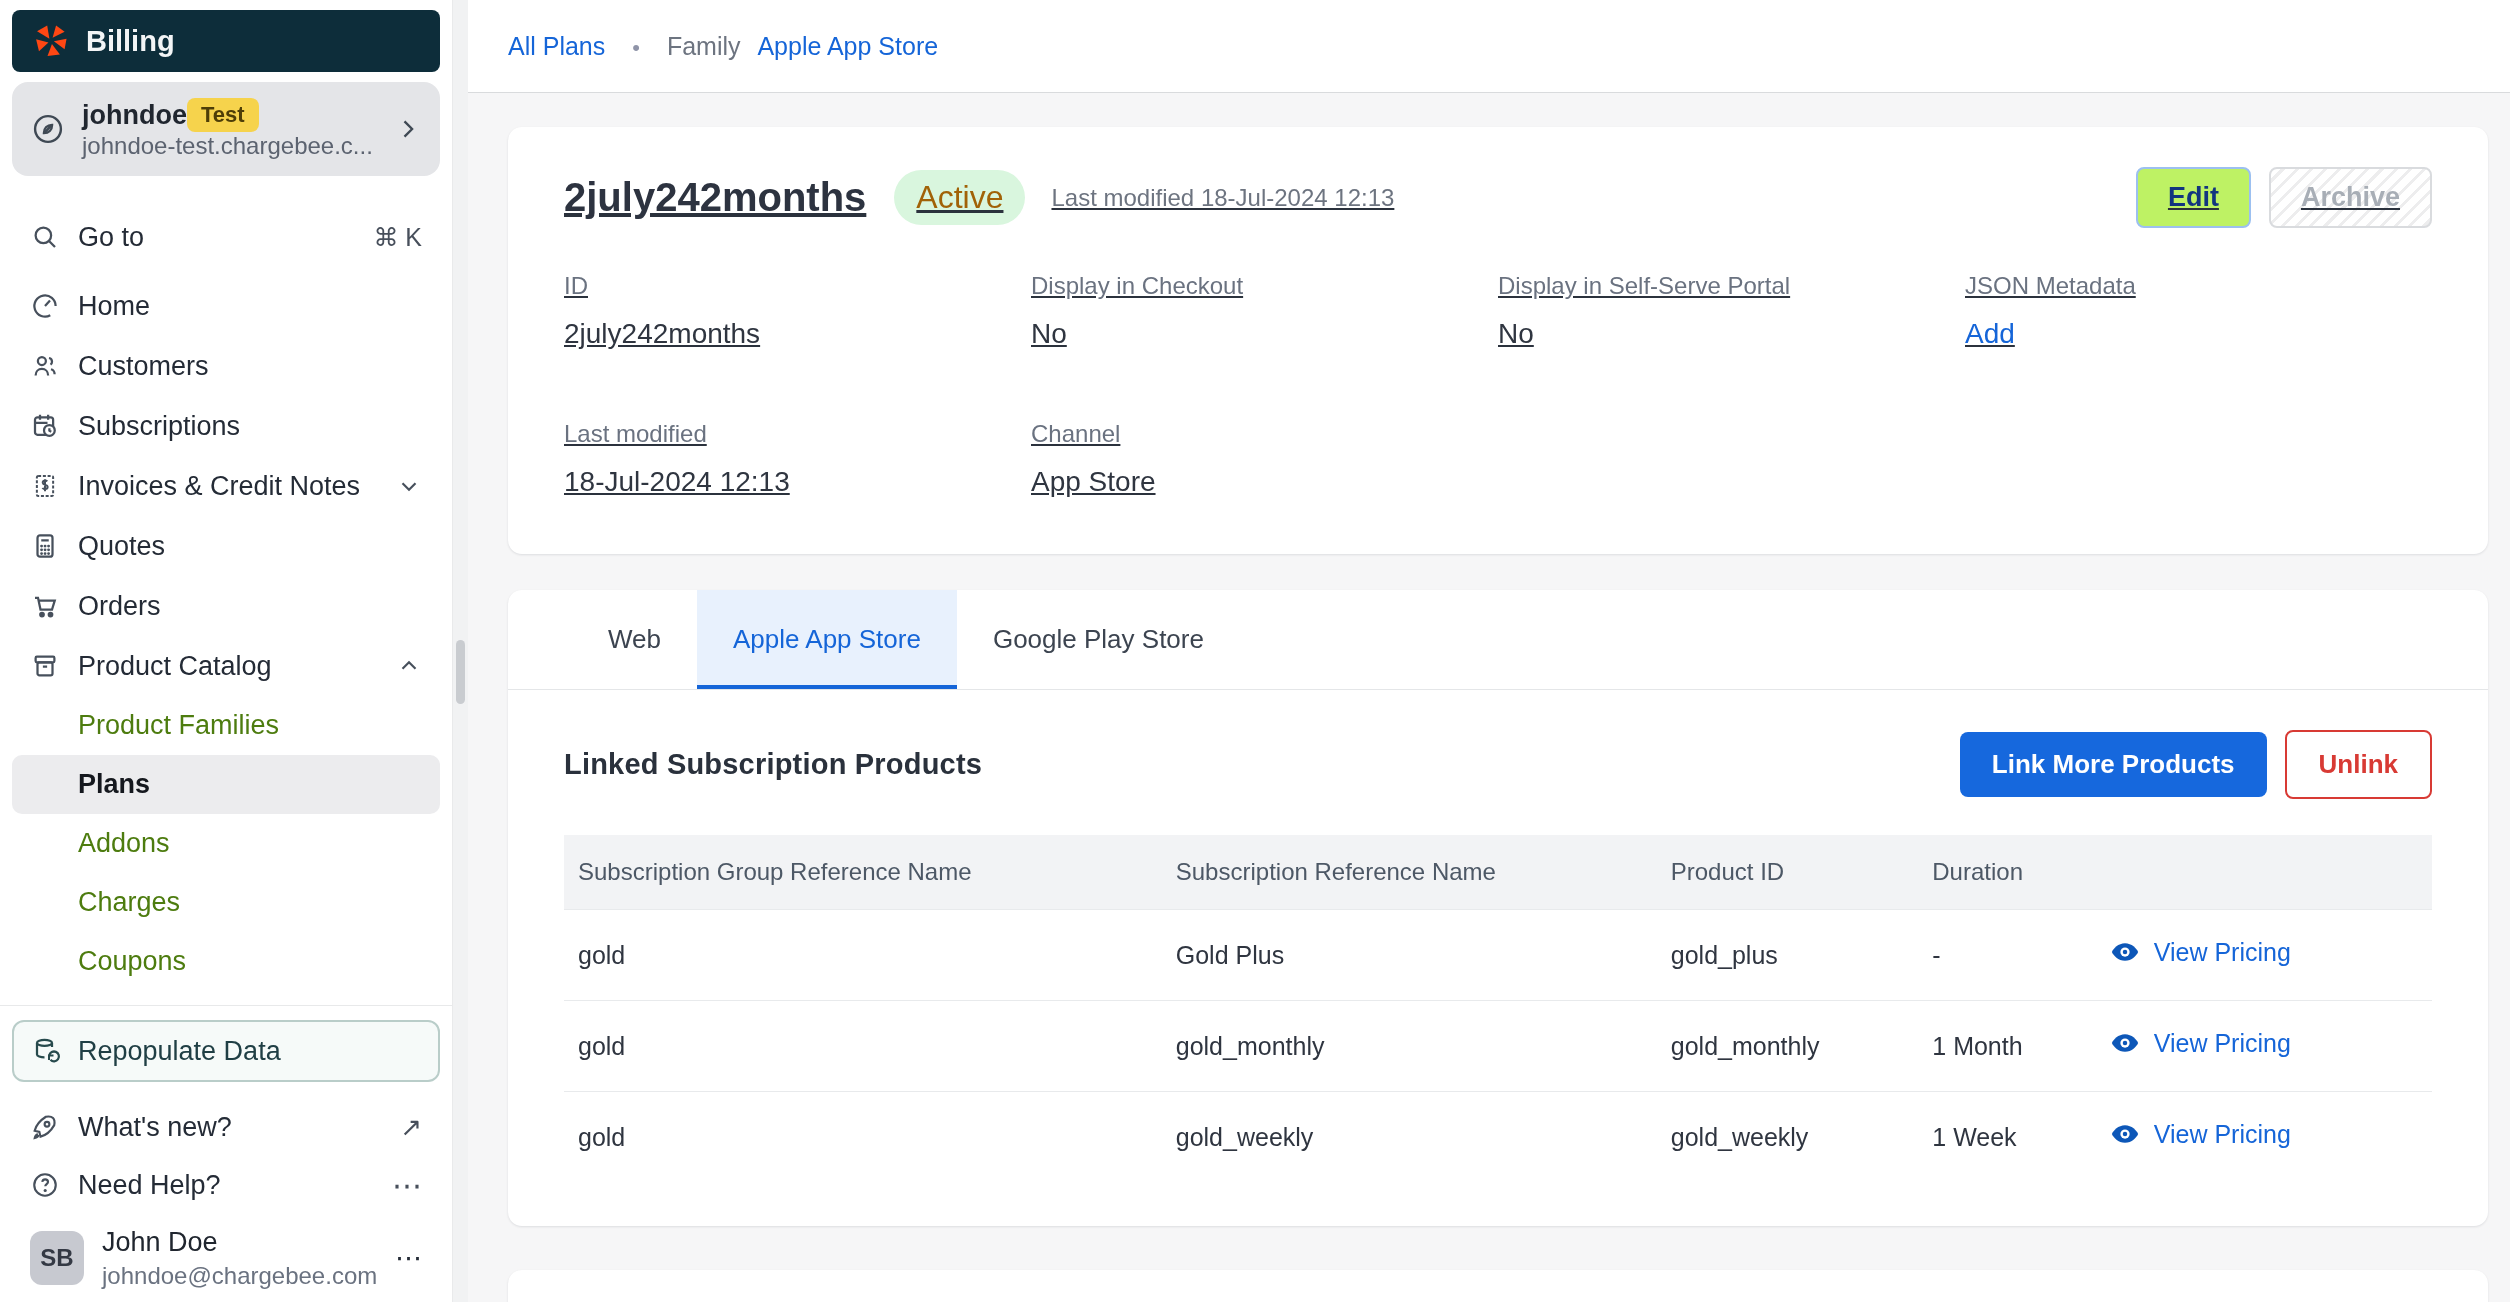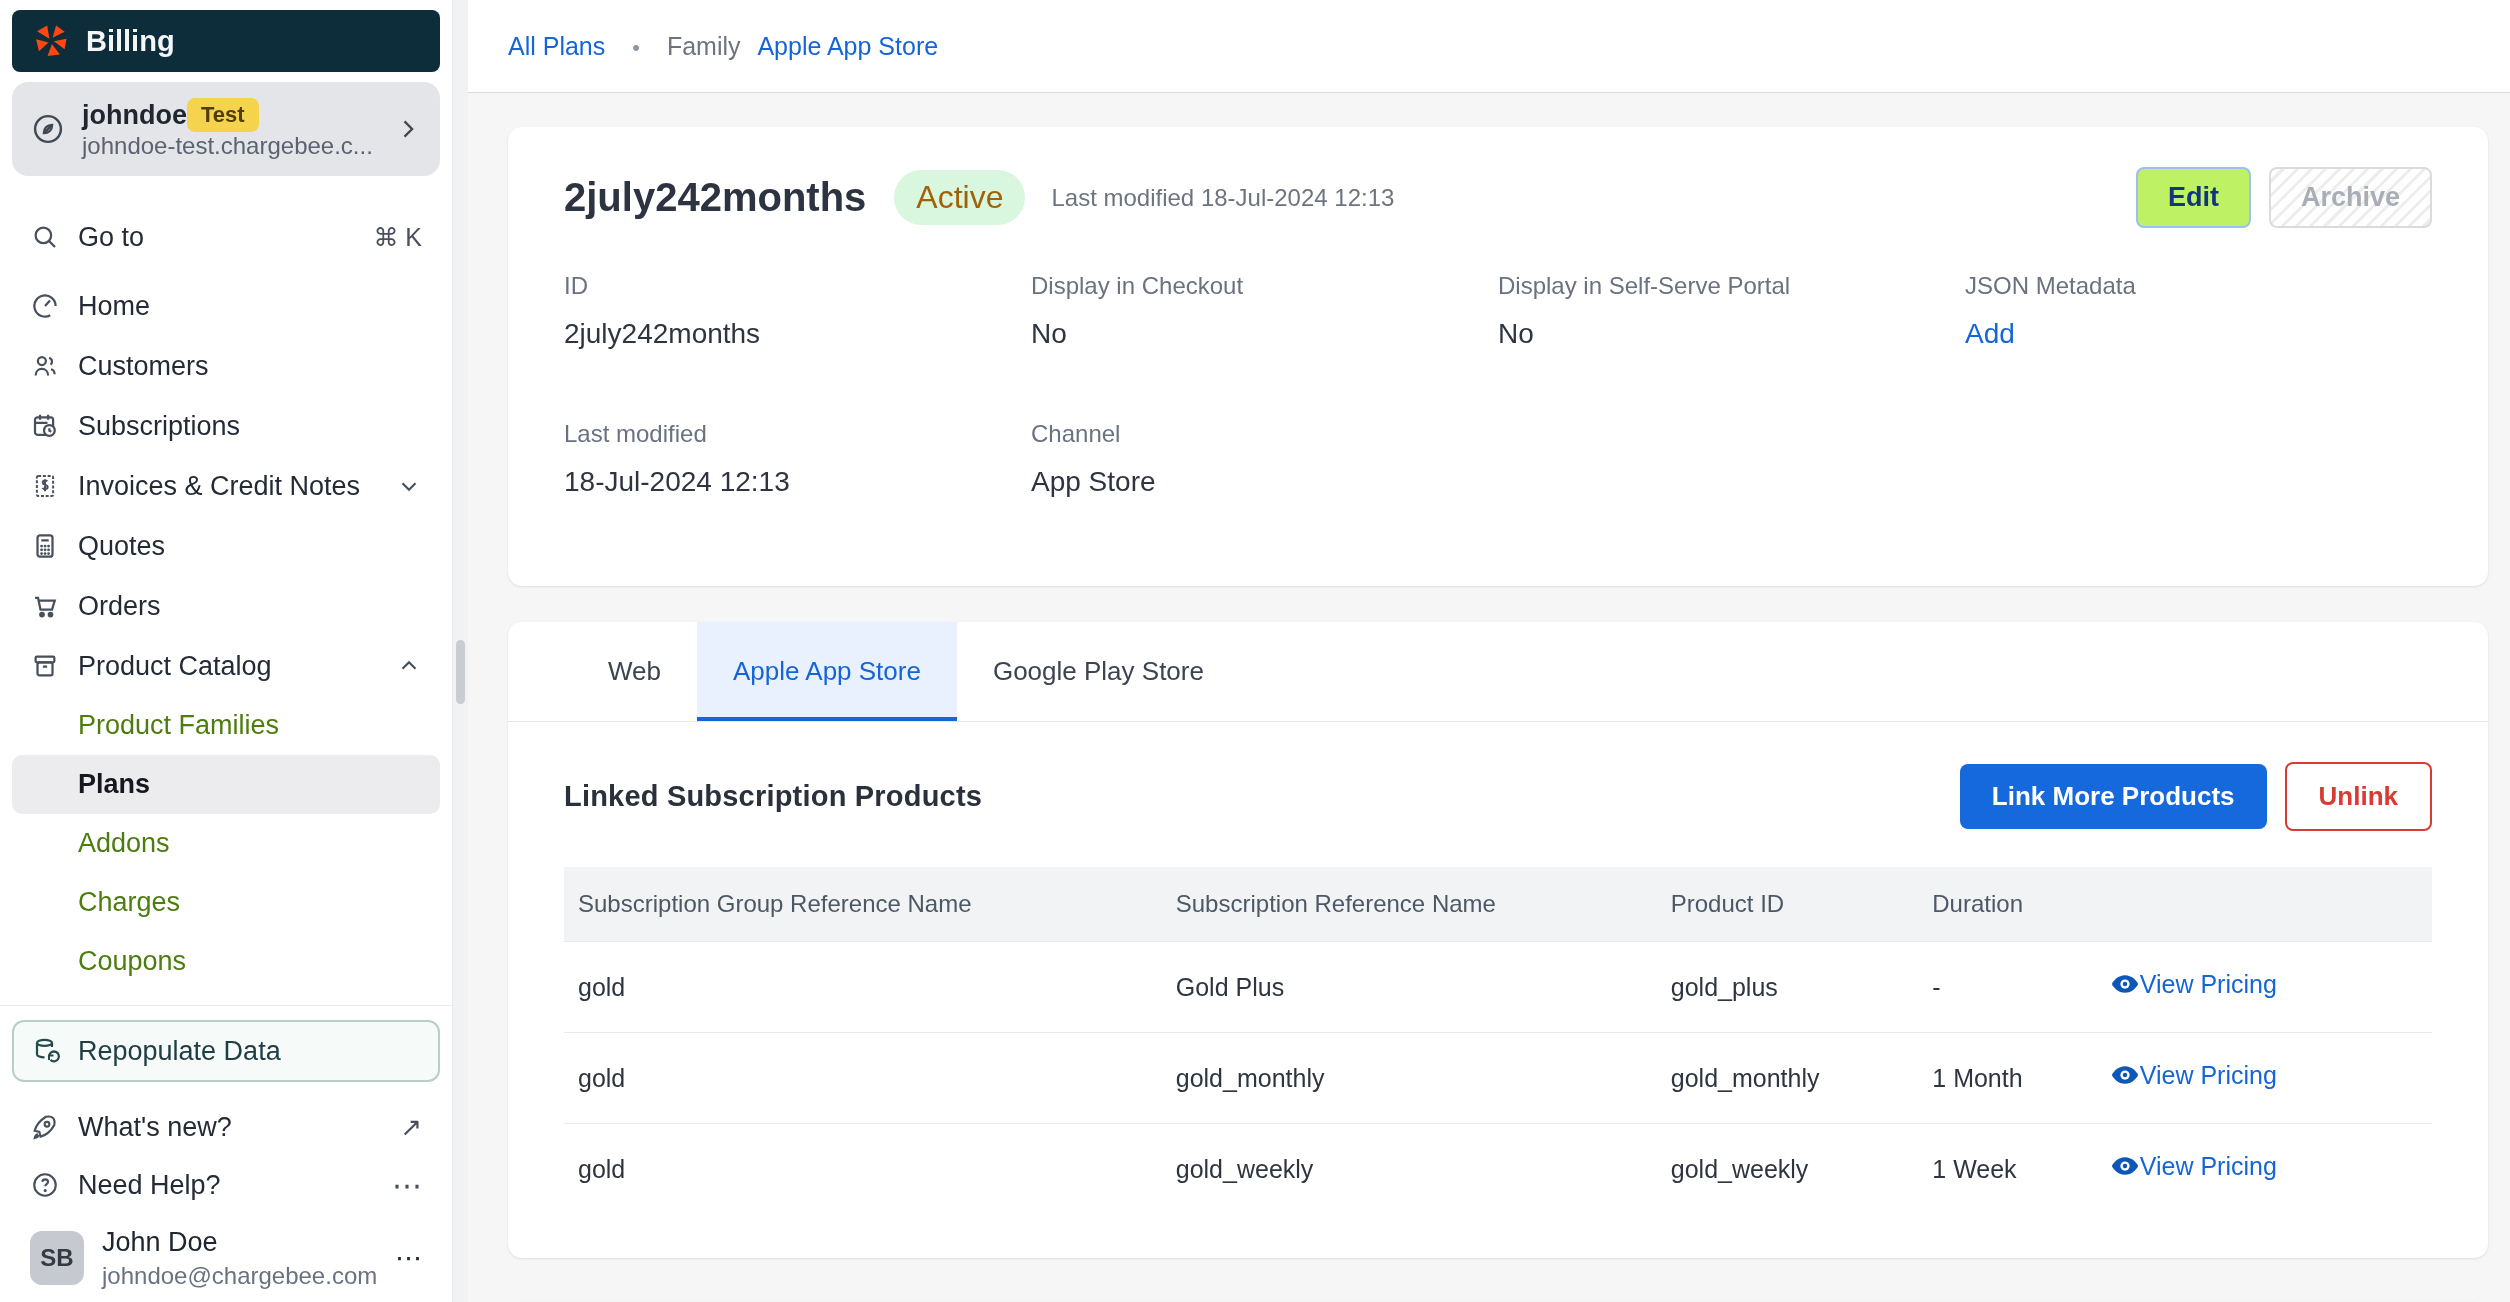--- a/index.html
+++ b/index.html
@@ -91,21 +91,21 @@
   .crumb .family-value { margin-left: 10px; }
 
   .content {
     position: absolute; top: 94px; left: 0; right: 0; bottom: 0;
     background: #f6f6f7; padding: 33px 22px 0 40px; overflow: hidden;
   }
   .card {
     background: #fff; border-radius: 14px;
     box-shadow: 0 1px 3px rgba(16,24,40,.07), 0 1px 2px rgba(16,24,40,.04);
   }
-  .card-overview { padding: 40px 56px 88px; }
+  .card-overview { padding: 40px 56px 56px; text-decoration: underline; }
   .plan-head { display: flex; align-items: center; }
   .plan-title { font-size: 40px; font-weight: bold; color: #2d3340; }
   .status-badge {
     margin-left: 28px; background: #d9f6de; color: #a16207;
     font-size: 32px; padding: 9px 22px; border-radius: 999px;
   }
   .modified-note { margin-left: 26px; font-size: 24px; color: #6d7480; }
   .head-actions { margin-left: auto; display: flex; gap: 18px; }
   .btn-edit {
     font-family: inherit; font-size: 27px; font-weight: bold; color: #12357f;
@@ -149,21 +149,21 @@
   table { width: 100%; border-collapse: collapse; }
   .linked-table { margin-top: 36px; font-size: 25px; }
   .linked-table th {
     background: #f2f3f5; color: #4d5866; font-weight: normal; text-align: left;
     padding: 23px 14px; font-size: 24px;
   }
   .linked-table td { padding: 27px 14px; color: #2f3540; border-top: 1px solid #e8eaec; }
   .col-group { width: 32%; } .col-ref { width: 26.5%; } .col-pid { width: 14%; }
   .col-dur { width: 9.5%; } .col-act { width: 18%; }
   .pricing-link {
-    display: inline-flex; align-items: center; 
+    display: inline-flex; align-items: center; gap: 14px;
     color: #1565d8; cursor: pointer; white-space: nowrap;
   }
 
   .card-events { margin-top: 44px; padding: 44px 56px 120px; }
 </style>
 </head>
 <body>
 
 <div class="sidebar">
 

